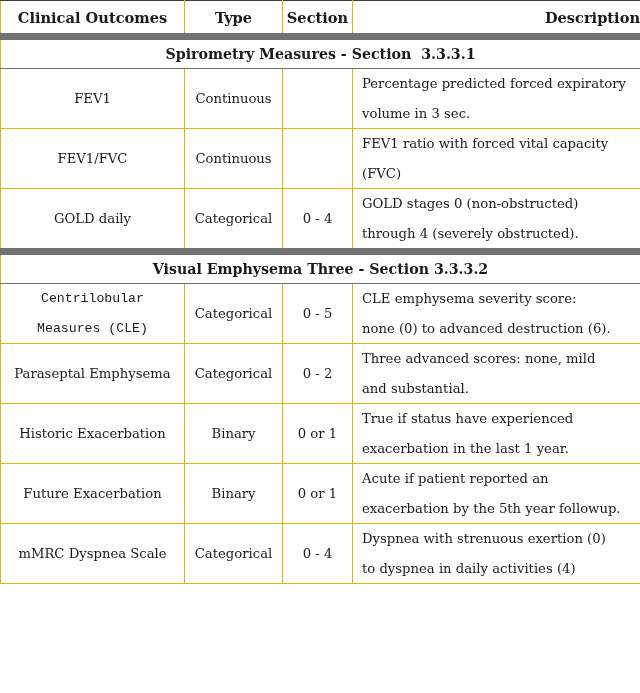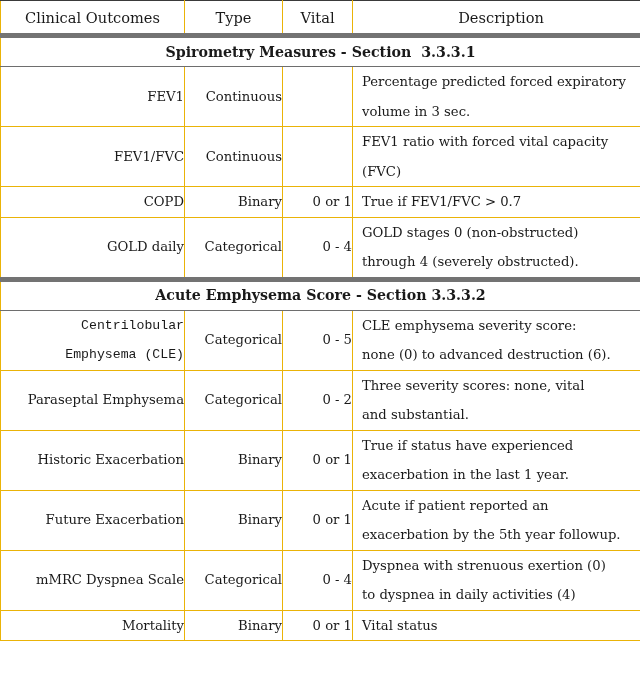--- a/index.html
+++ b/index.html
@@ -39,50 +39,50 @@
   col.c-values  { width: 70px; }
   col.c-desc    { width: 288px; }
 
   
   tr.head-row td {
     border-top: 1px solid #3a3a3a;
     border-bottom: 1px solid #3a3a3a;
     height: 32px;
   }
   .head-cell {
-    font-weight: normal;
+    font-weight: bold;
     font-size: 14.6px;
     text-align: center;
     line-height: 31px;
     white-space: nowrap;
   }
   .head-cell.left {
-    text-align: center;
+    text-align: right;
     padding-left: 9px;
   }
 
   
   tr.section-row td {
     height: 28px;
-    border-top: 5px solid #737373;
+    border-top: 7px solid #737373;
     border-bottom: 1px solid #6e6e6e;
   }
   .section-title {
     font-weight: bold;
     font-size: 14.2px;
     text-align: center;
     line-height: 27px;
     white-space: pre;
   }
 
   
   .cell-outcome,
   .cell-type,
   .cell-values {
-    text-align: right;
+    text-align: center;
     line-height: 29.5px;
     white-space: nowrap;
   }
   .cell-desc {
     text-align: left;
     padding-left: 9px;
     line-height: 29.5px;
   }
   .cell-desc .line {
     display: block;
@@ -113,21 +113,21 @@
     <tbody>
 
       <tr class="head-row">
         <td>
             <div class="head-cell">Clinical Outcomes</div>
           </td>
         <td>
             <div class="head-cell">Type</div>
           </td>
         <td>
-            <div class="head-cell">Vital</div>
+            <div class="head-cell">Section</div>
           </td>
         <td>
             <div class="head-cell left">Description</div>
           </td>
       </tr>
 
       <tr class="section-row">
         <td colspan="4">
             <div class="section-title">Spirometry Measures - Section  3.3.3.1</div>
           </td>
@@ -162,36 +162,20 @@
             <div class="cell-values"></div>
           </td>
         <td class="topalign">
           <div class="cell-desc">
             <span class="line">FEV1 ratio with forced vital capacity</span>
             <span class="line">(FVC)</span>
           </div>
         </td>
       </tr>
 
-      <tr>
-        <td class="topalign">
-            <div class="cell-outcome">COPD</div>
-          </td>
-        <td class="topalign">
-            <div class="cell-type">Binary</div>
-          </td>
-        <td class="topalign">
-            <div class="cell-values">0 or 1</div>
-          </td>
-        <td class="topalign">
-          <div class="cell-desc">
-            <span class="line">True if FEV1/FVC &gt; 0.7</span>
-          </div>
-        </td>
-      </tr>
 
       <tr>
         <td class="topalign">
             <div class="cell-outcome">GOLD daily</div>
           </td>
         <td class="topalign">
             <div class="cell-type">Categorical</div>
           </td>
         <td class="topalign">
             <div class="cell-values">0 - 4</div>
@@ -199,29 +183,29 @@
         <td class="topalign">
           <div class="cell-desc">
             <span class="line">GOLD stages 0 (non-obstructed)</span>
             <span class="line">through 4 (severely obstructed).</span>
           </div>
         </td>
       </tr>
 
       <tr class="section-row">
         <td colspan="4">
-            <div class="section-title">Acute Emphysema Score - Section 3.3.3.2</div>
+            <div class="section-title">Visual Emphysema Three - Section 3.3.3.2</div>
           </td>
       </tr>
 
       <tr>
         <td class="topalign">
           <div class="cell-outcome">
             <span class="line">Centrilobular</span>
-            <span class="line">Emphysema (CLE)</span>
+            <span class="line">Measures (CLE)</span>
           </div>
         </td>
         <td class="topalign">
             <div class="cell-type">Categorical</div>
           </td>
         <td class="topalign">
             <div class="cell-values">0 - 5</div>
           </td>
         <td class="topalign">
           <div class="cell-desc">
@@ -236,21 +220,21 @@
             <div class="cell-outcome">Paraseptal Emphysema</div>
           </td>
         <td class="topalign">
             <div class="cell-type">Categorical</div>
           </td>
         <td class="topalign">
             <div class="cell-values">0 - 2</div>
           </td>
         <td class="topalign">
           <div class="cell-desc">
-            <span class="line">Three severity scores: none, vital</span>
+            <span class="line">Three advanced scores: none, mild</span>
             <span class="line">and substantial.</span>
           </div>
         </td>
       </tr>
 
 
       <tr>
         <td class="topalign">
             <div class="cell-outcome">Historic Exacerbation</div>
           </td>
@@ -298,32 +282,16 @@
             <div class="cell-values">0 - 4</div>
           </td>
         <td class="topalign">
           <div class="cell-desc">
             <span class="line">Dyspnea with strenuous exertion (0)</span>
             <span class="line">to dyspnea in daily activities (4)</span>
           </div>
         </td>
       </tr>
 
-      <tr>
-        <td class="topalign">
-            <div class="cell-outcome">Mortality</div>
-          </td>
-        <td class="topalign">
-            <div class="cell-type">Binary</div>
-          </td>
-        <td class="topalign">
-            <div class="cell-values">0 or 1</div>
-          </td>
-        <td class="topalign">
-          <div class="cell-desc">
-            <span class="line">Vital status</span>
-          </div>
-        </td>
-      </tr>
 
     </tbody>
   </table>
 </div>
 
 </body></html>

